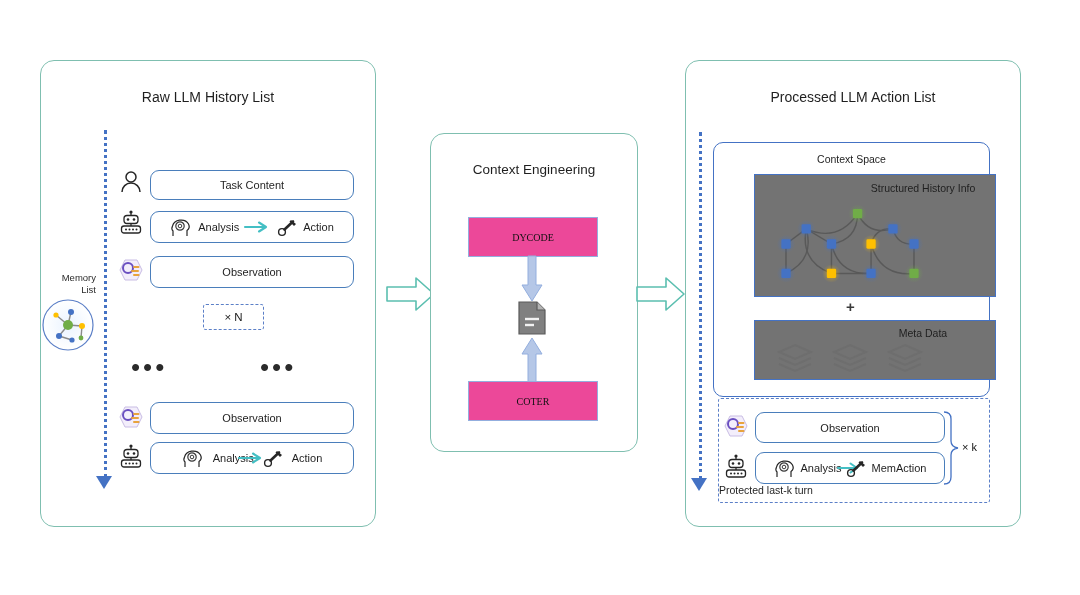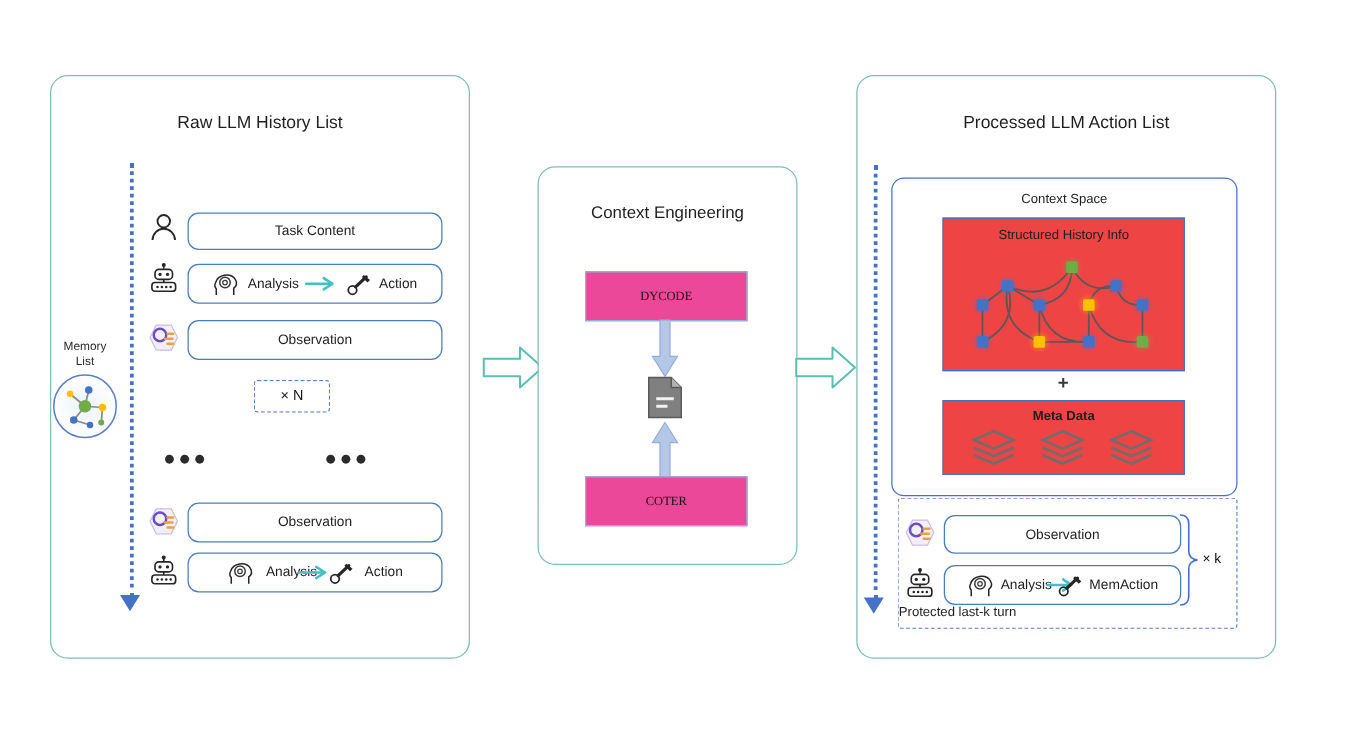--- a/index.html
+++ b/index.html
@@ -8,21 +8,21 @@
   .panel{position:absolute;border:1.6px solid #7fbfb0;border-radius:14px;background:#fff;}
   .panel-title{position:absolute;width:100%;text-align:center;font-size:14px;color:#1f1f1f;}
   .bluebox{position:absolute;border:1.4px solid #4a7ebb;border-radius:9px;background:#fff;
            display:flex;align-items:center;justify-content:center;font-size:11px;color:#1f1f1f;}
   .rowlabel{display:flex;align-items:center;justify-content:center;gap:6px;font-size:11px;}
   .dotline{position:absolute;width:0;border-left:3px dotted #4472c4;}
   .arrowdown{position:absolute;width:0;height:0;border-left:8px solid transparent;
              border-right:8px solid transparent;border-top:13px solid #4472c4;}
   .dashbox{position:absolute;border:1.3px dashed #5b7fc7;border-radius:3px;
            display:flex;align-items:center;justify-content:center;font-size:11.5px;}
-  .plainbox{position:absolute;border:1.2px solid #4472c4;background:#ef4444;}
+  .plainbox{position:absolute;border:1.2px solid #4472c4;background:#737373;padding-left:48px;}
   .rbox{position:absolute;border:1.3px solid #4472c4;border-radius:10px;background:#fff;}
   .ctitle{position:absolute;width:100%;text-align:center;font-size:10.5px;color:#1f1f1f;}
   .gradbox{position:absolute;border:1.6px solid #93aede;background:#ec4899;
            display:flex;align-items:center;justify-content:center;font-size:10px;color:#111;font-family:Liberation Serif, serif;}
   .dots3{position:absolute;font-size:26px;letter-spacing:3px;color:#2b2b2b;line-height:10px;}
   .memlabel{position:absolute;text-align:center;font-size:9.5px;line-height:12px;color:#2b2b2b;}
   svg{display:block;overflow:visible;}
   .icon{position:absolute;}
   .protlabel{position:absolute;width:100%;text-align:left;font-size:10.5px;color:#1f1f1f;}
   .xk{position:absolute;font-size:11px;color:#111;}
@@ -31,21 +31,21 @@
 </head>
 <body>
 
 <div class="panel" style="left:40px;top:60px;width:334px;height:465px;">
   <div class="panel-title" style="top:28px;">Raw LLM History List</div>
 </div>
 
 <div class="dotline" style="left:104px;top:130px;height:348px;"></div>
 <div class="arrowdown" style="left:96px;top:476px;"></div>
 
-<div class="memlabel" style="left:40px;top:272px;width:56px;">
+<div class="memlabel" style="left:40px;top:272px;width:56px;text-align:right;">
   <span>Memory</span><br>
   <span>List</span>
 </div>
 <div class="icon" style="left:41px;top:298px;">
   <svg width="54" height="54" viewBox="0 0 54 54">
     <defs>
       <radialGradient id="memg" cx="50%" cy="50%" r="50%">
         <stop offset="0%" stop-color="#eaf3ff"></stop>
           <stop offset="100%" stop-color="#ffffff"></stop>
       </radialGradient>
@@ -305,21 +305,21 @@
       <circle cx="190" cy="50" r="11" fill="url(#glow0)"></circle>
       <rect x="184.5" y="44.5" width="11" height="11" rx="1.5" fill="#4472c4"></rect>
       <circle cx="190" cy="85" r="11" fill="url(#glow1)"></circle>
       <rect x="184.5" y="79.5" width="11" height="11" rx="1.5" fill="#70ad47"></rect>
     </svg>
 </div>
 
 <div class="plus" style="left:713px;top:298px;width:275px;">+</div>
 
 <div class="plainbox" style="left:754px;top:320px;width:192px;height:58px;">
-  <div class="ctitle" style="top:6px;font-size:10.5px;font-weight:bold;">Meta Data</div>
+  <div class="ctitle" style="top:6px;font-size:10.5px;">Meta Data</div>
 </div>
 <div class="icon" style="left:778px;top:344px;">
   <svg width="34" height="28" viewBox="0 0 34 28">
     <path d="M17 1 L33 8 L17 15 L1 8 Z" fill="none" stroke="#6e6e6e" stroke-width="2"></path>
     <path d="M1 14 L17 21 L33 14" fill="none" stroke="#6e6e6e" stroke-width="2"></path>
     <path d="M1 20 L17 27 L33 20" fill="none" stroke="#6e6e6e" stroke-width="2"></path>
   </svg>
 </div>
 <div class="icon" style="left:833px;top:344px;">
   <svg width="34" height="28" viewBox="0 0 34 28">

